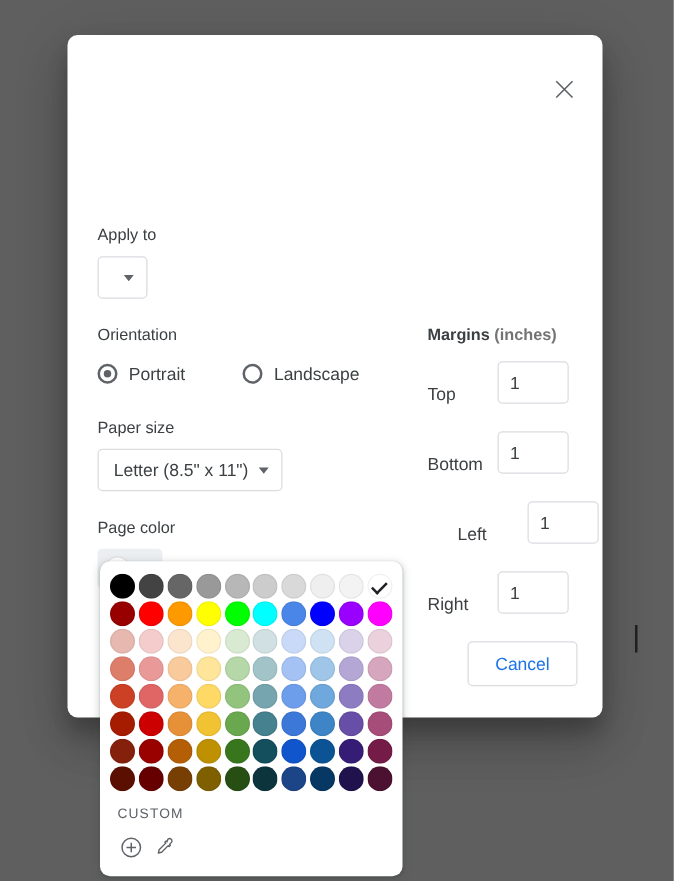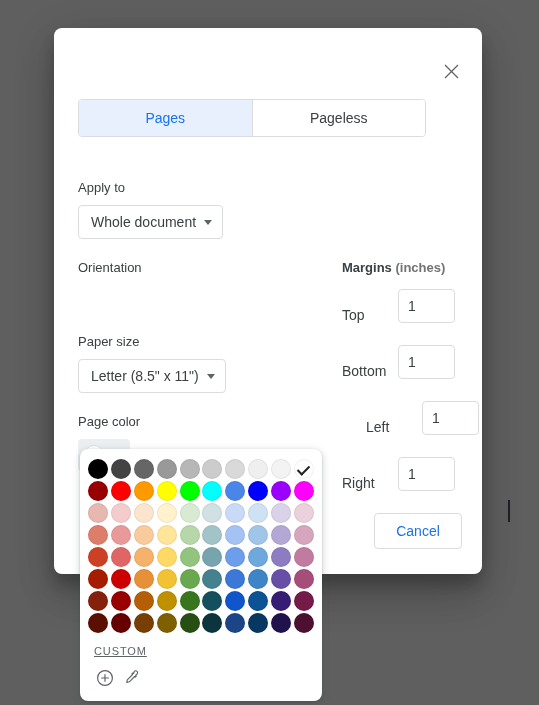--- a/index.html
+++ b/index.html
@@ -311,21 +311,20 @@
     border-width: 0 2px 2px 0;
     transform: rotate(45deg);
   }
 
   #custom-label {
     margin: 12px 0 0 6px;
     font-size: 11px;
     letter-spacing: 0.9px;
     color: #5f6368;
     font-weight: 500;
-    text-decoration: underline;
   }
   #custom-row {
     display: flex;
     align-items: center;
     margin: 8px 0 2px 4px;
   }
   .custom-icon {
     width: 26px;
     height: 26px;
     display: flex;
@@ -343,32 +342,37 @@
 
 <div id="dialog">
 
 
   <button id="close-btn">
     <svg width="15" height="15" viewBox="0 0 15 15" aria-hidden="true">
       <path d="M1 1 L14 14 M14 1 L1 14" stroke="#5f6368" stroke-width="1.3" fill="none"></path>
     </svg>
   </button>
 
-  <div id="tabs">
-    <button class="tab active">Pages</button>
-    <button class="tab">Pageless</button>
-  </div>
 
   <div class="section-label" id="apply-to-label">Apply to</div>
   <div class="select-box" id="apply-to-select">
-    <span>Whole document</span>
     <span class="select-caret"></span>
   </div>
 
   <div class="section-label" id="orientation-label">Orientation</div>
+  <div id="orientation-radios">
+    <label class="radio-opt selected">
+      <span class="radio-circle"></span>
+      <span>Portrait</span>
+    </label>
+    <label class="radio-opt">
+      <span class="radio-circle"></span>
+      <span>Landscape</span>
+    </label>
+  </div>
 
   <div class="section-label" id="paper-size-label">Paper size</div>
   <div class="select-box" id="paper-size-select">
     <span>Letter (8.5" x 11")</span>
     <span class="select-caret"></span>
   </div>
 
   <div class="section-label" id="page-color-label">Page color</div>
   <button id="page-color-btn">
     <span id="page-color-swatch" style="background: rgb(255, 255, 255);"></span>

